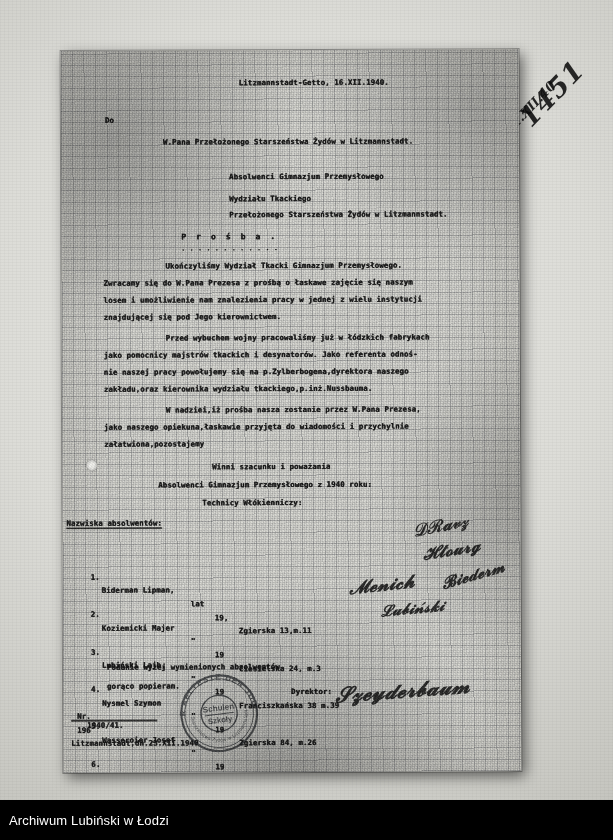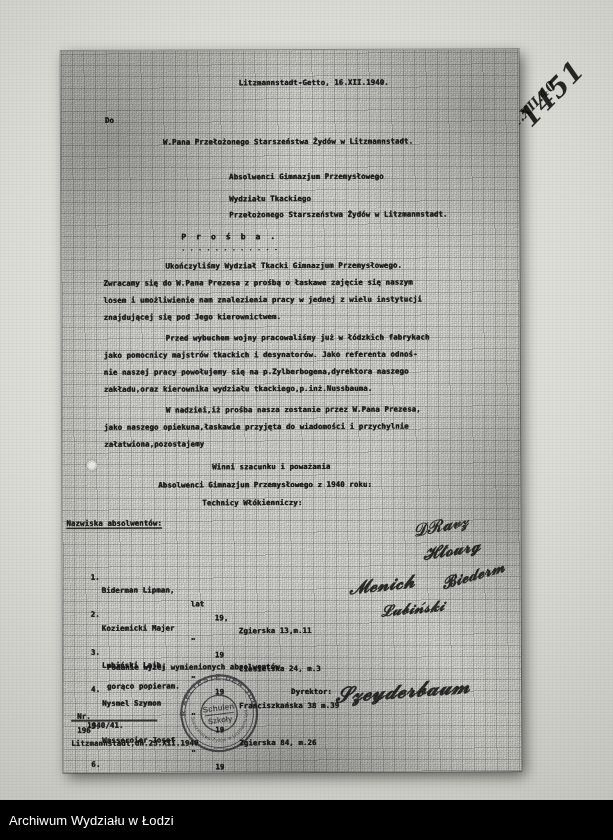--- a/index.html
+++ b/index.html
@@ -311,16 +311,16 @@
     <div class="hw hw-sig" style="left:286px; top:524px; transform:rotate(-6deg); font-size:18px;">𝓜𝓮𝓷𝓲𝓬𝓱</div>
     <div class="hw hw-sig" style="left:318px; top:550px; transform:rotate(-5deg); font-size:15px;">𝓛𝓾𝓫𝓲𝓷́𝓼𝓴𝓲</div>
 
     <div class="hw hw-sig" style="left:272px; top:628px; transform:rotate(-4deg); font-size:21px;">𝓢𝔃𝓮𝔂𝓭𝓮𝓻𝓫𝓪𝓾𝓶</div>
 
     <div class="soil"></div>
     <div class="grain"></div>
   </div>
 
   <div class="caption">
-    <span>Archiwum Wydziału w Łodzi</span>
+    <span>Archiwum Lubiński w Łodzi</span>
   </div>
 
 </div>
 
 </body></html>

